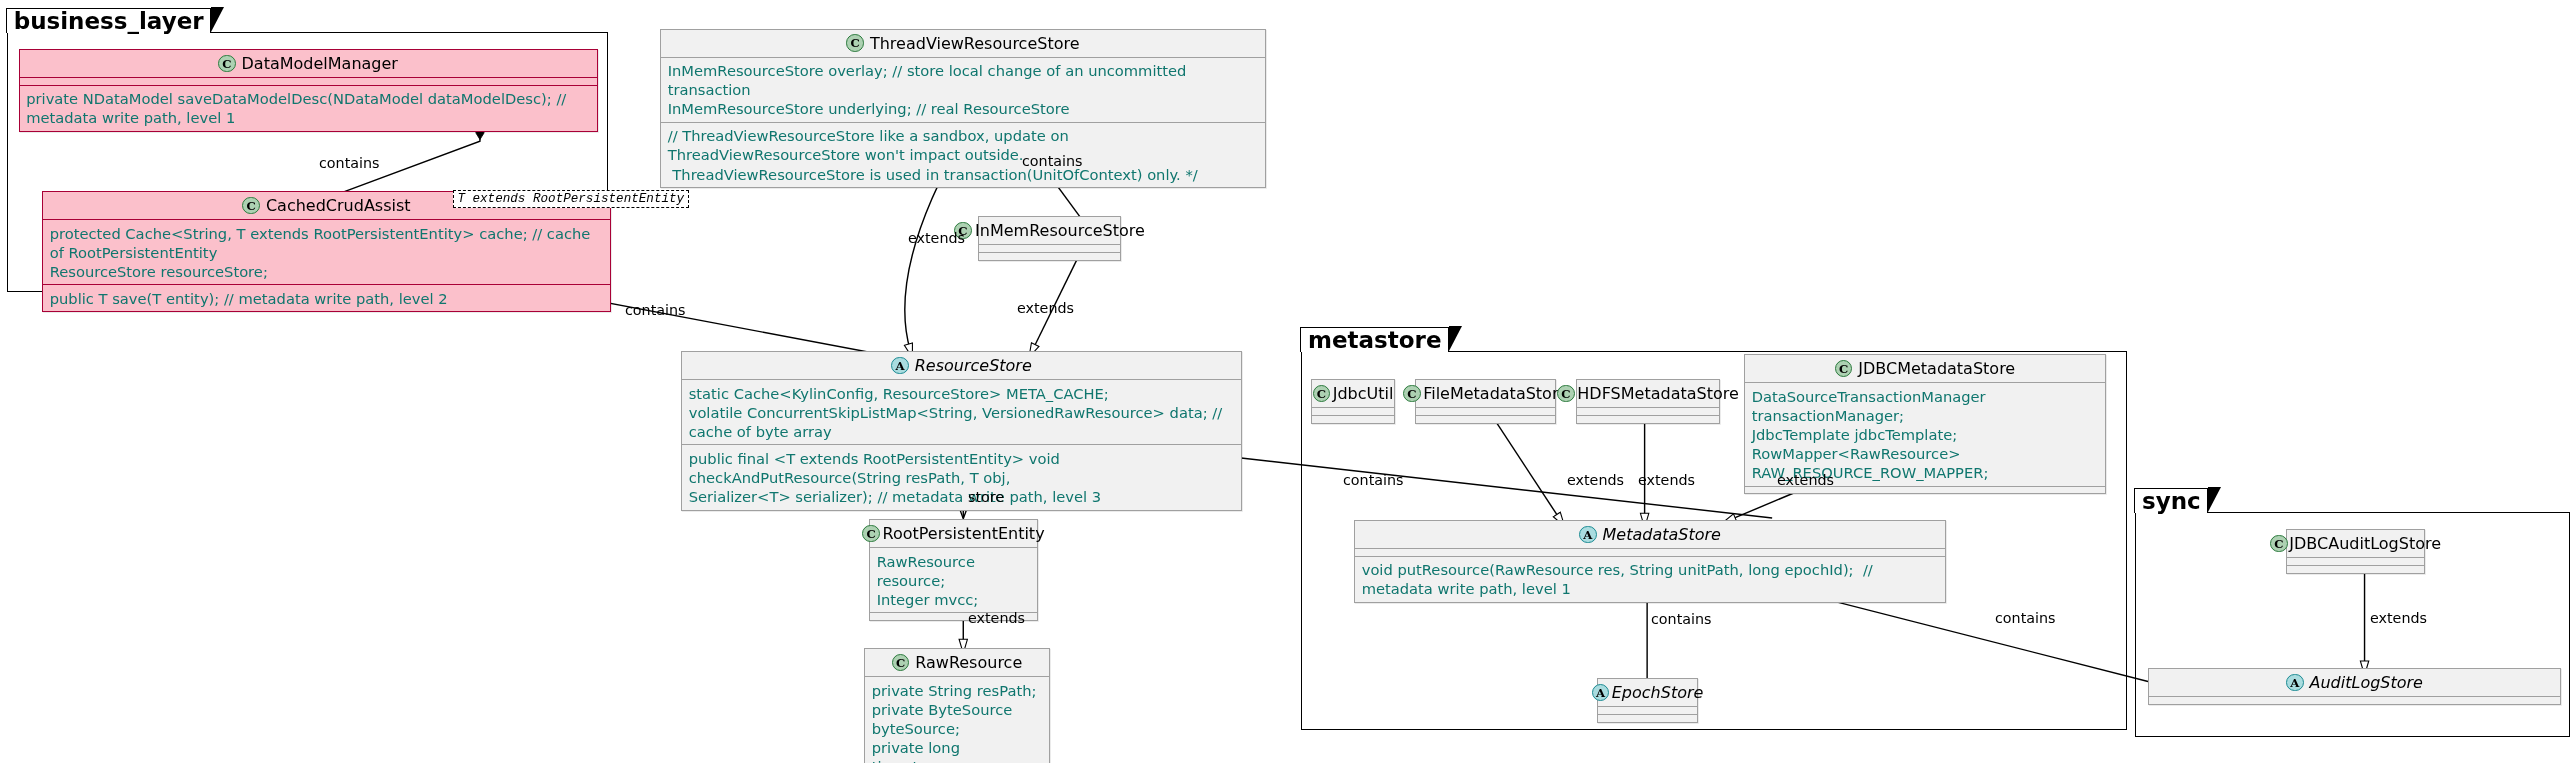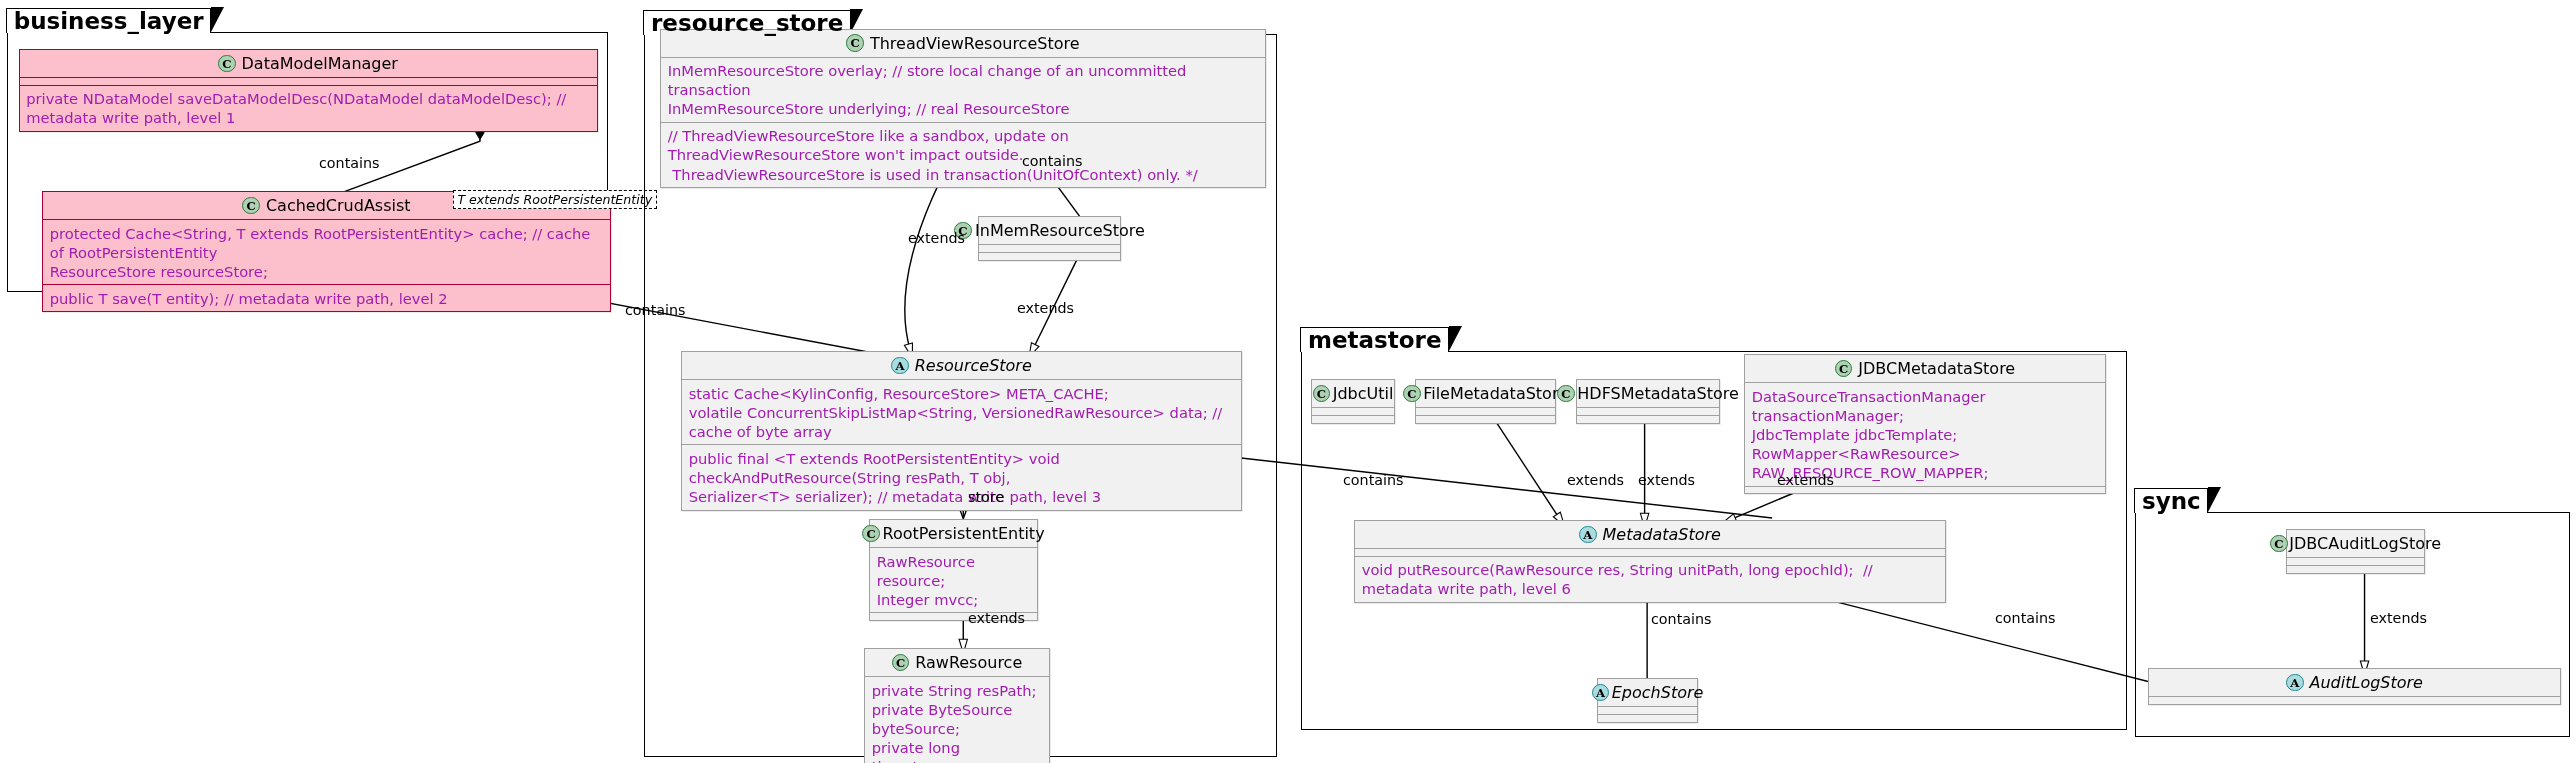--- a/index.html
+++ b/index.html
@@ -32,39 +32,39 @@
     box-shadow:0.8px 0.8px 0 rgba(0,0,0,0.10);
   }
   .cls.pinkcls { border:0.8px solid #a80036; background:#fbc0cb; }
   .cls .hdr {
     display:flex; align-items:center; justify-content:center;
     padding:4.2px 8.4px; font-size:16px; color:#000; white-space:nowrap; gap:5.9px;
   }
   .cls.pinkcls .hdr { background:#fbc0cb; }
   .sec {
     border-top:0.8px solid #a0a0a0; padding:3.4px 6.7px;
-    font-size:14.7px; line-height:1.30; color:#a21caf; white-space:pre-wrap;
+    font-size:14.7px; line-height:1.30; color:#0f766e; white-space:pre-wrap;
   }
   .cls.pinkcls .sec { border-top:0.8px solid #a80036; }
   .sec.empty { height:7.6px; padding:0; }
   .ital { font-style:italic; }
 
   
   .badge {
     display:inline-block; width:17.6px; height:17.6px; border-radius:50%;
     text-align:center; line-height:17px; font-size:11.7px; font-weight:bold;
     font-family:"DejaVu Serif","Liberation Serif",serif; flex:0 0 auto;
   }
   .badge-c { background:#add1b2; border:0.8px solid #2b7a3d; color:#000; }
   .badge-a { background:#a9dcdf; border:0.8px solid #1b8a92; color:#000; }
 
   
   .tparam {
     position:absolute; border:0.8px dashed #000; background:#fff;
-    font-size:12.6px; font-style:italic; padding:0.8px 3.4px; white-space:nowrap; color:#000;
+    font-size:12.6px; font-style:italic; padding:0.8px 3.4px; white-space:nowrap; color:#000;font-family:Liberation Mono, monospace;
   }
 
   
   .elabel {
     position:absolute; font-size:14.3px; color:#000; background:transparent;
     white-space:nowrap;
   }
 </style>
 </head>
 <body>
@@ -135,25 +135,20 @@
     <div class="hdr">
       <span class="badge badge-c">C</span>
       <span>CachedCrudAssist</span>
     </div>
     <div class="sec">protected Cache&lt;String, T extends RootPersistentEntity&gt; cache; // cache of RootPersistentEntity
 ResourceStore resourceStore;</div>
     <div class="sec">public T save(T entity); // metadata write path, level 2</div>
   </div>
   <div class="tparam" style="left:453px; top:190px;">T extends RootPersistentEntity</div>
 
-  <div class="pkg" style="left:644px; top:34px; width:633px; height:723px;">
-    <div class="pkg-tab">
-      <span class="pkg-tab-inner">resource_store</span>
-    </div>
-  </div>
 
   <div class="cls" style="left:660px; top:28.5px; width:606px;">
     <div class="hdr">
       <span class="badge badge-c">C</span>
       <span>ThreadViewResourceStore</span>
     </div>
     <div class="sec">InMemResourceStore overlay; // store local change of an uncommitted transaction
 InMemResourceStore underlying; // real ResourceStore</div>
     <div class="sec">// ThreadViewResourceStore like a sandbox, update on ThreadViewResourceStore won't impact outside.
  ThreadViewResourceStore is used in transaction(UnitOfContext) only. */</div>
@@ -244,21 +239,21 @@
 RowMapper&lt;RawResource&gt; RAW_RESOURCE_ROW_MAPPER;</div>
     <div class="sec empty"></div>
   </div>
 
   <div class="cls" style="left:1354px; top:520px; width:592px;">
     <div class="hdr ital">
       <span class="badge badge-a" style="font-style:normal;">A</span>
       <span>MetadataStore</span>
     </div>
     <div class="sec empty"></div>
-    <div class="sec">void putResource(RawResource res, String unitPath, long epochId);  // metadata write path, level 6</div>
+    <div class="sec">void putResource(RawResource res, String unitPath, long epochId);  // metadata write path, level 1</div>
   </div>
 
   <div class="cls" style="left:1597px; top:678px; width:101px;">
     <div class="hdr ital" style="gap:2.5px;">
       <span class="badge badge-a" style="font-style:normal;">A</span>
       <span>EpochStore</span>
     </div>
     <div class="sec empty"></div>
     <div class="sec empty"></div>
   </div>

